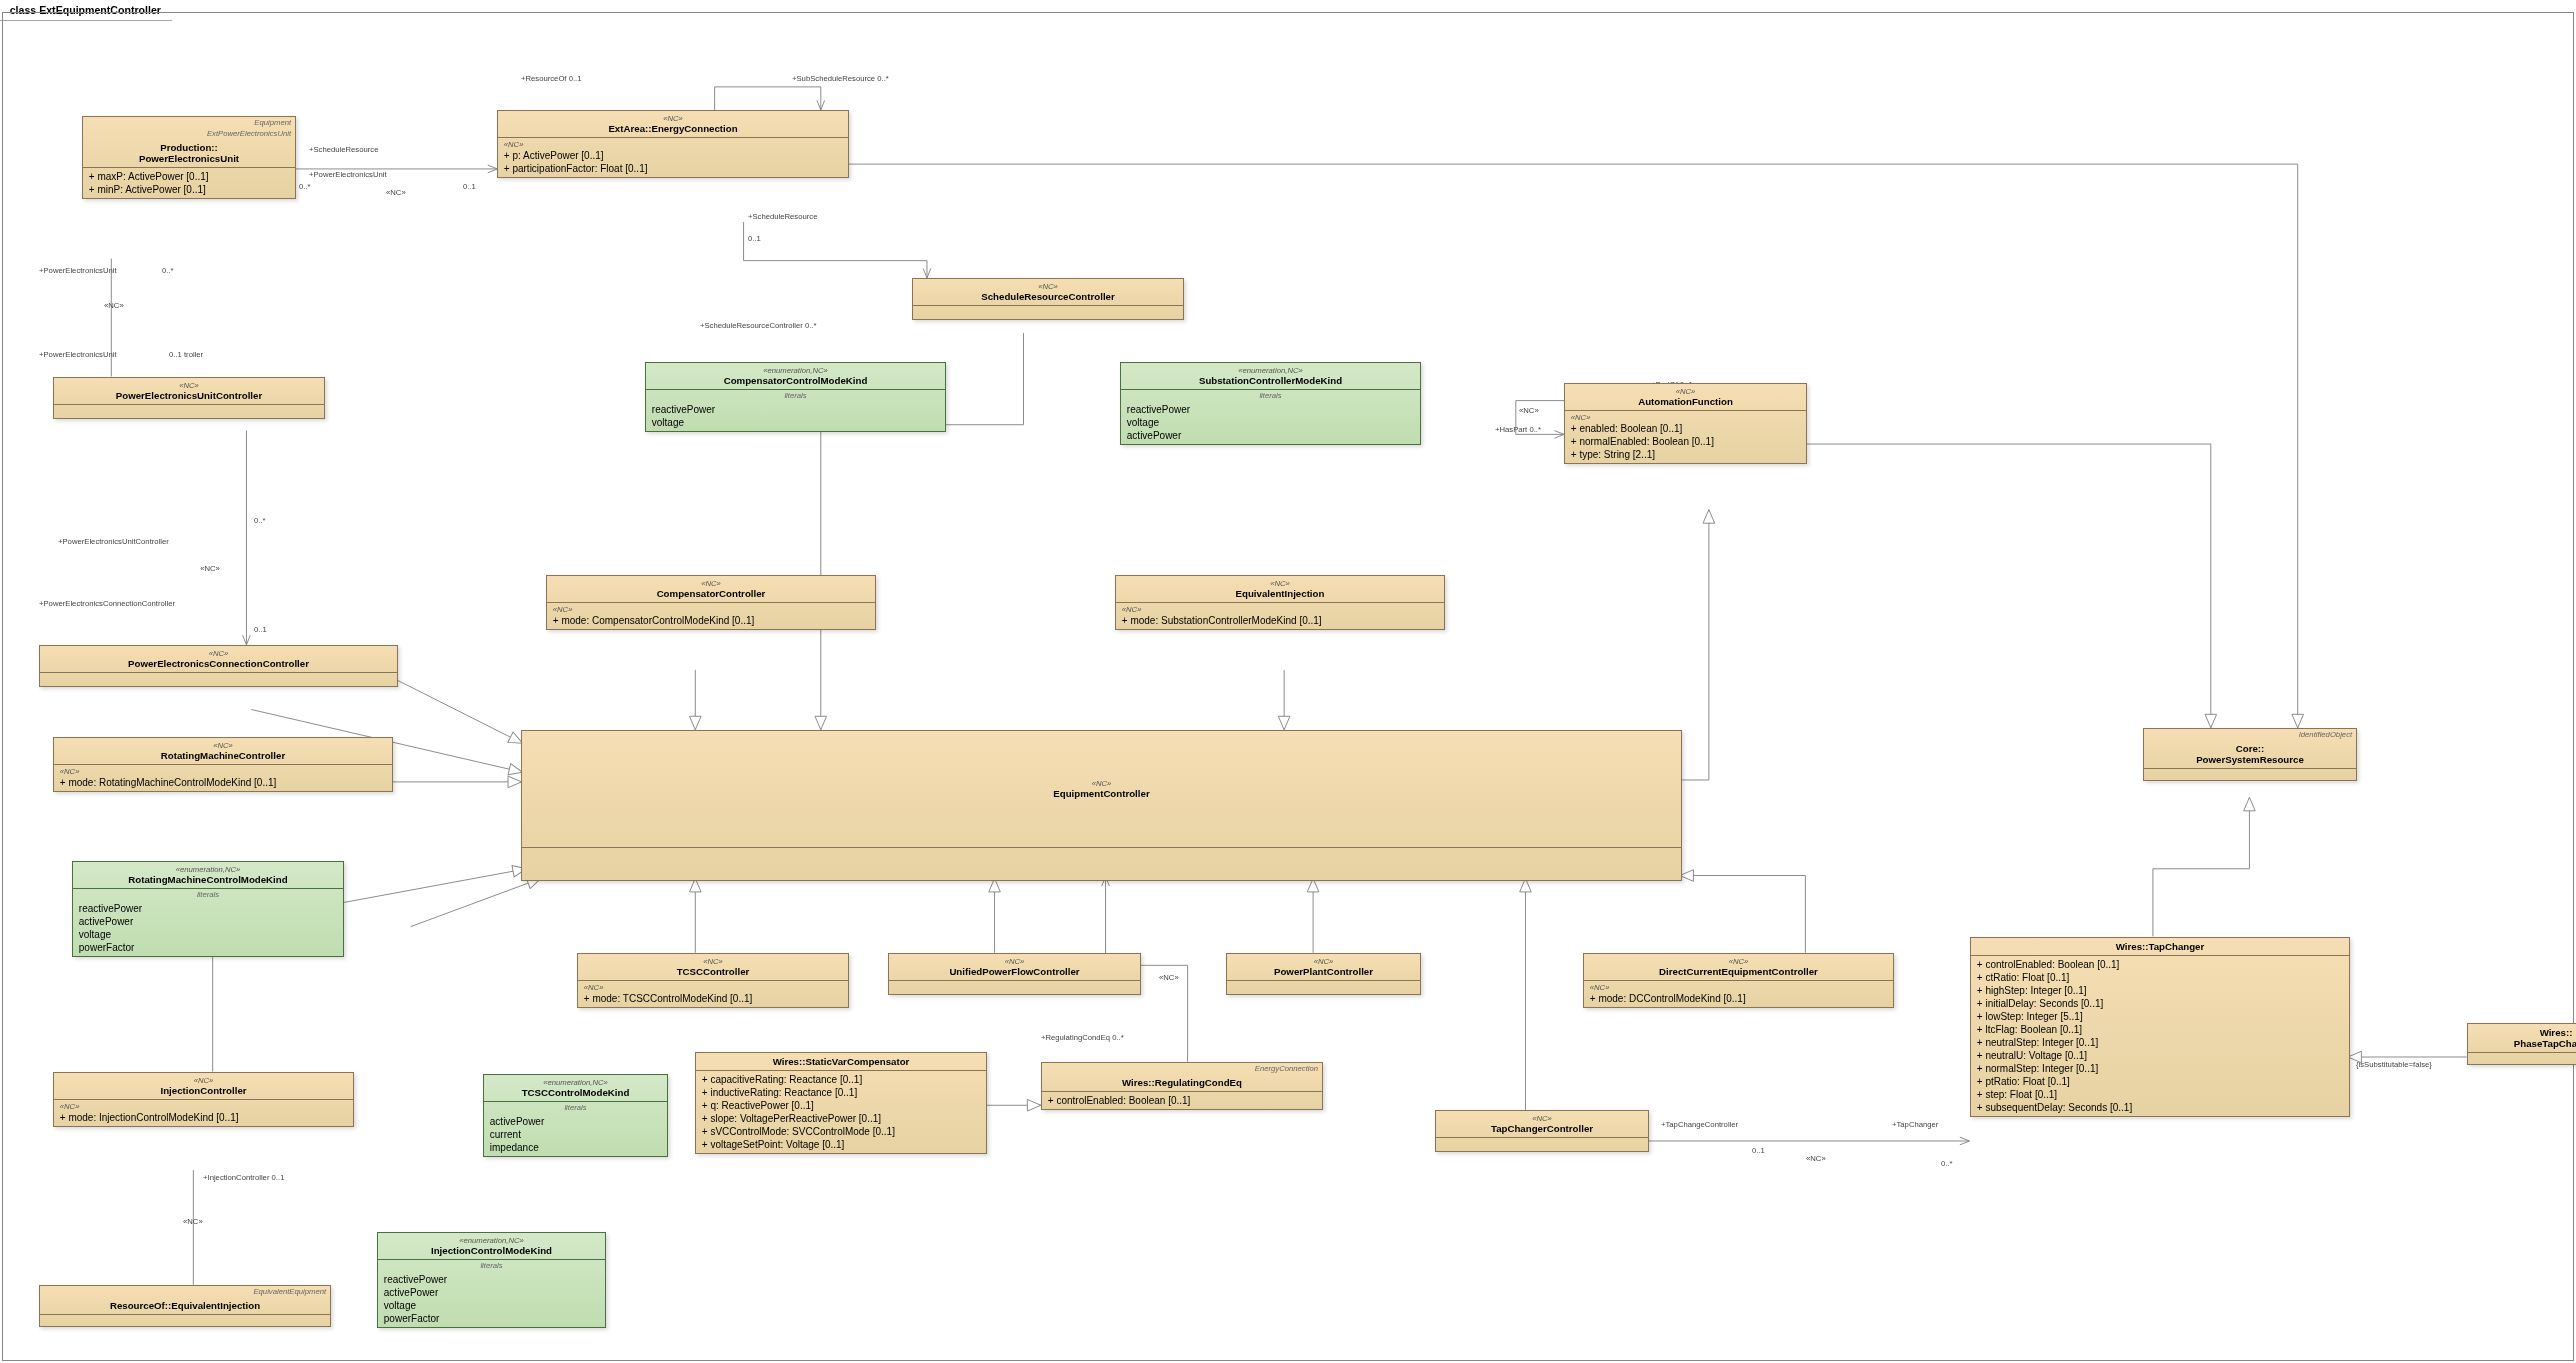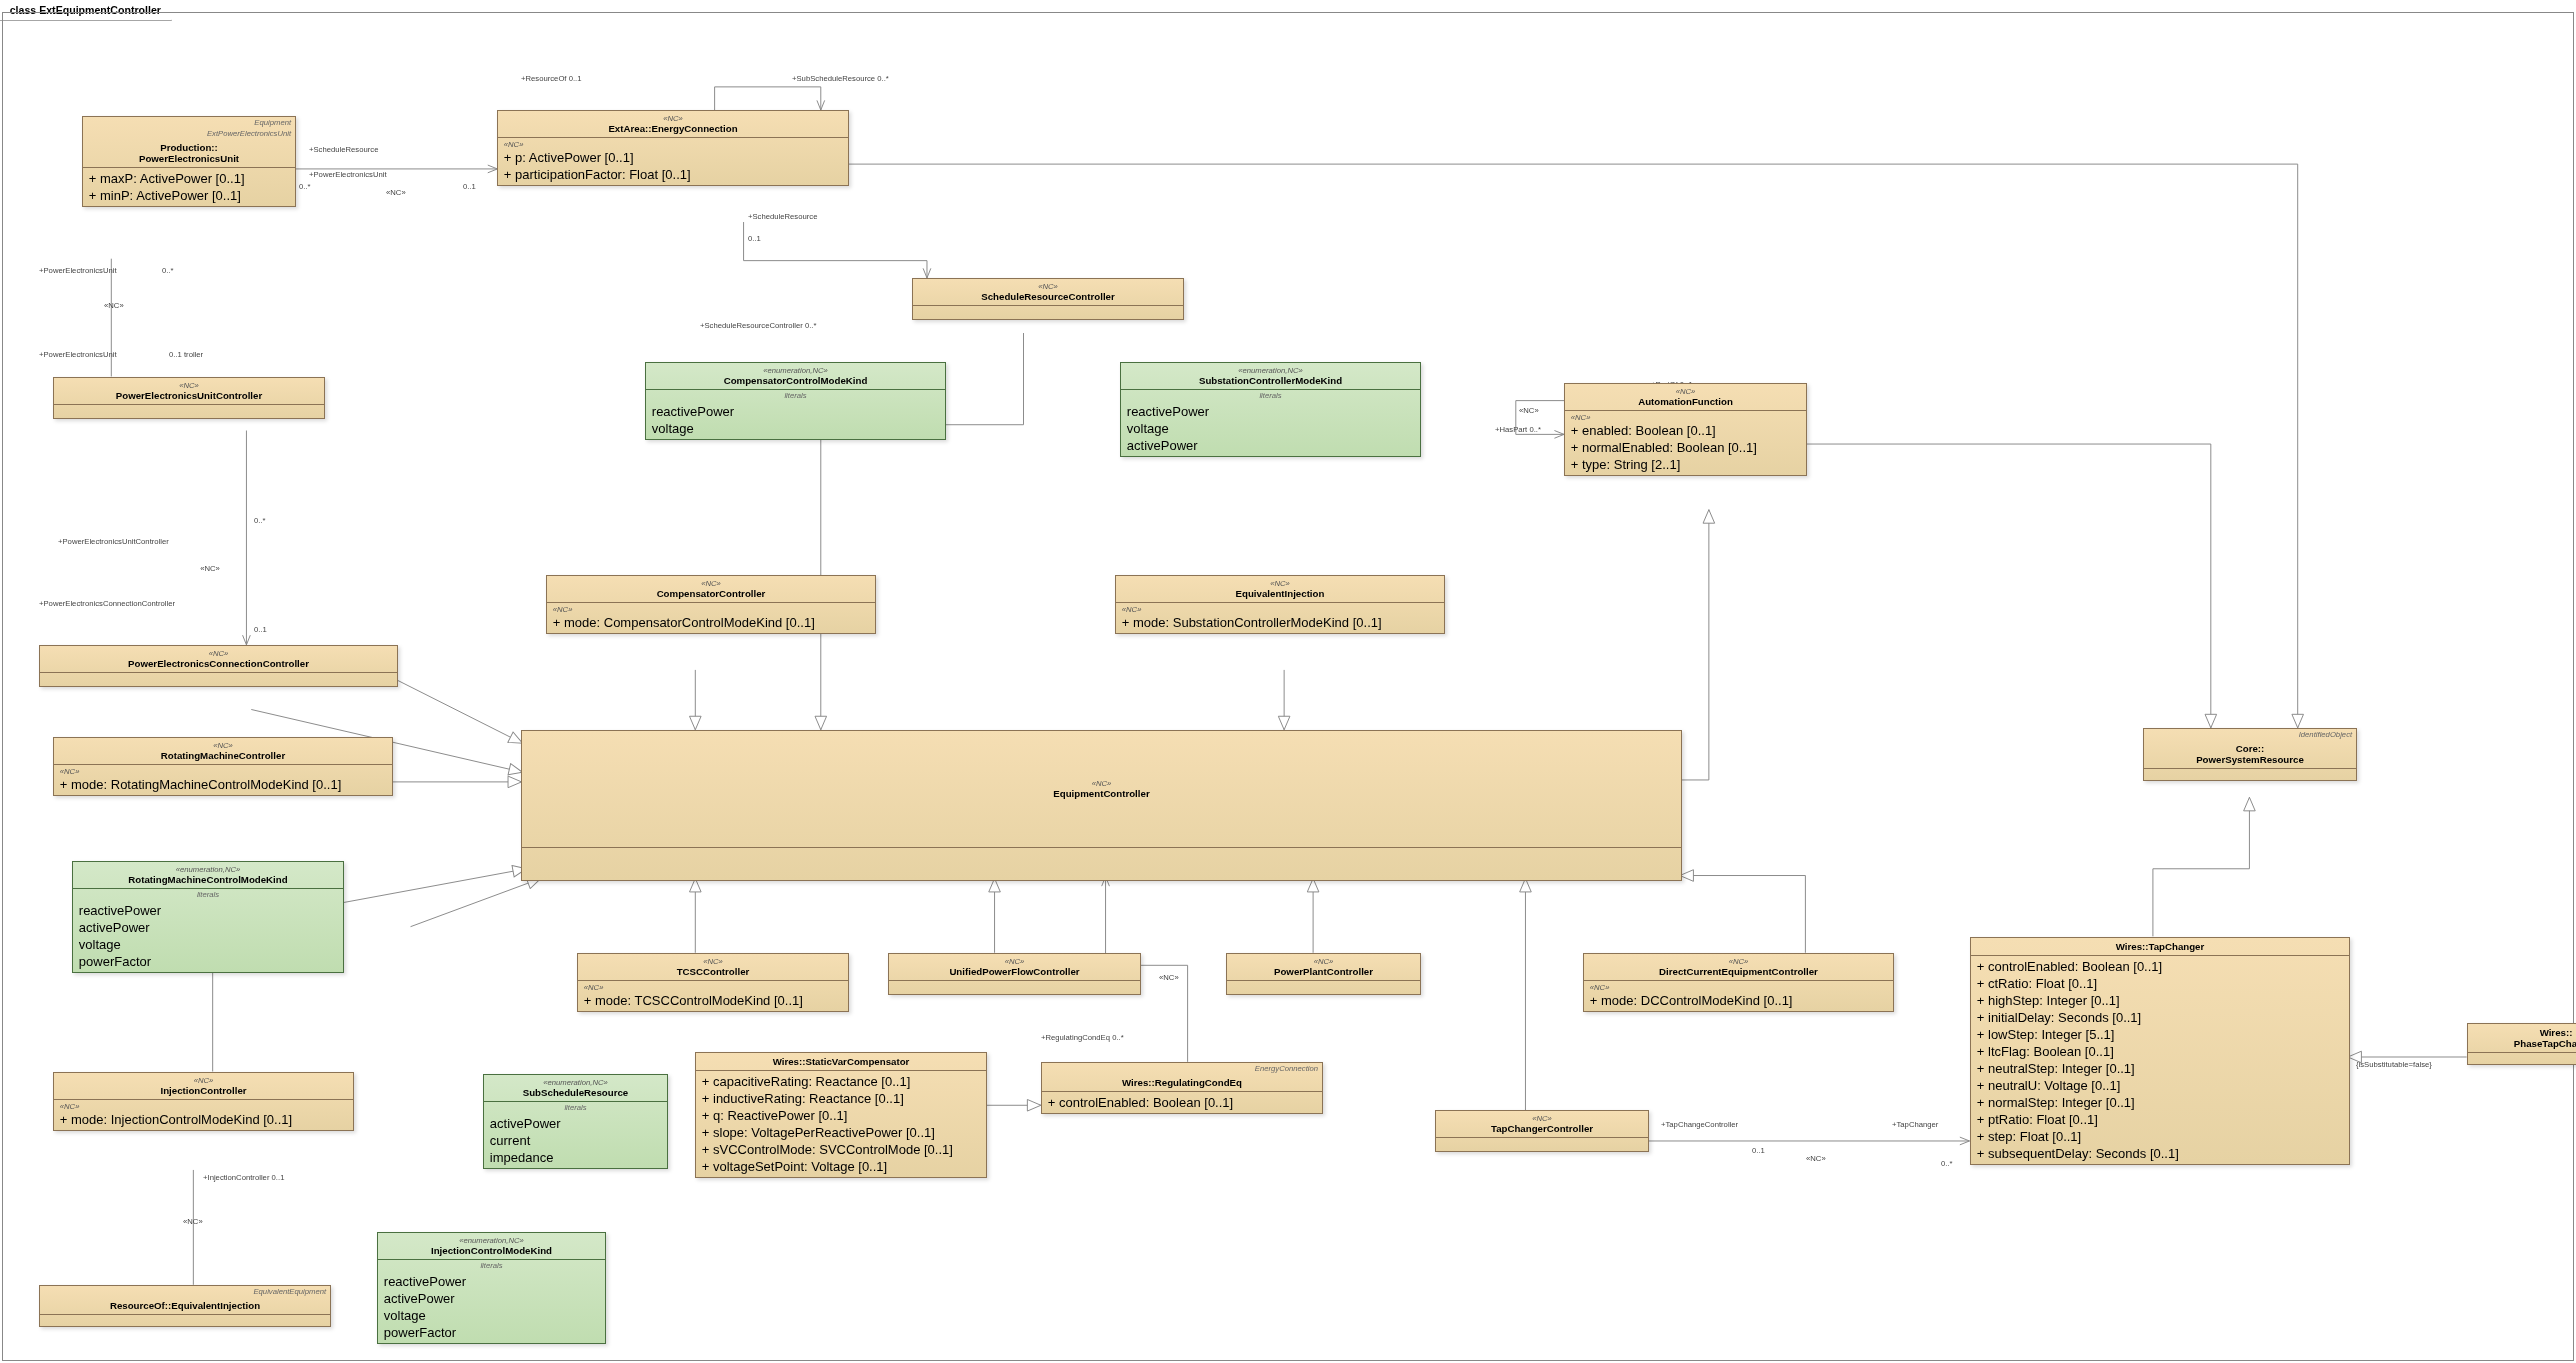--- a/index.html
+++ b/index.html
@@ -8,21 +8,21 @@
 .class-box{position:absolute;border:1px solid #8B7355;background:linear-gradient(to bottom,#F5DEB3,#E6D2A3);box-shadow:1.9px 1.9px 3.9px rgba(0,0,0,0.15)}
 .enum-box{position:absolute;border:1px solid #4a7040;background:linear-gradient(to bottom,#D4E8C8,#C0DDB0);box-shadow:1.9px 1.9px 3.9px rgba(0,0,0,0.15)}
 .box-header{text-align:center;border-bottom:1px solid #8B7355;padding:2.9px 4.8px}
 .enum-box .box-header{border-bottom-color:#4a7040}
 .stereo{font-size:7.7px;color:#555;font-style:italic}
 .cls-name{font-weight:bold;font-size:9.7px}
 .compartment{border-bottom:1px solid #8B7355;padding:1.9px 0}
 .enum-box .compartment{border-bottom-color:#4a7040}
 .compartment:last-child{border-bottom:none}
 .comp-label{text-align:center;font-style:italic;font-size:7.7px;color:#666;padding:1px}
-.attr-row{padding:1px 5.8px;font-size:13px;white-space:nowrap}
+.attr-row{padding:1px 5.8px;font-size:10px;white-space:nowrap}
 .inherit-context{font-size:7.7px;color:#666;font-style:italic;text-align:right;padding:1px 3.9px}
 svg.edges{position:absolute;top:0;left:0;pointer-events:none}
 .edge-label{position:absolute;font-size:7.7px;color:#444;background:transparent;white-space:nowrap}
 </style>
 </head>
 <body>
 
 <div class="diagram-title"><span>class ExtEquipmentController</span></div>
 <div class="diagram-border"></div>
 
@@ -338,21 +338,21 @@
       <div class="cls-name">Wires::RegulatingCondEq</div>
     </div>
   <div class="compartment">
       <div class="attr-row">+   controlEnabled: Boolean [0..1]</div>
     </div>
 </div>
 
 <div class="enum-box" style="top:1074px;left:483px;width:183px">
   <div class="box-header">
       <div class="stereo">«enumeration,NC»</div>
-      <div class="cls-name">SubScheduleResource</div>
+      <div class="cls-name">TCSCControlModeKind</div>
     </div>
   <div class="comp-label">literals</div>
   <div class="compartment">
     <div class="attr-row">activePower</div>
     <div class="attr-row">current</div>
     <div class="attr-row">impedance</div>
   </div>
 </div>
 
 <div class="enum-box" style="top:1232px;left:377px;width:227px">

